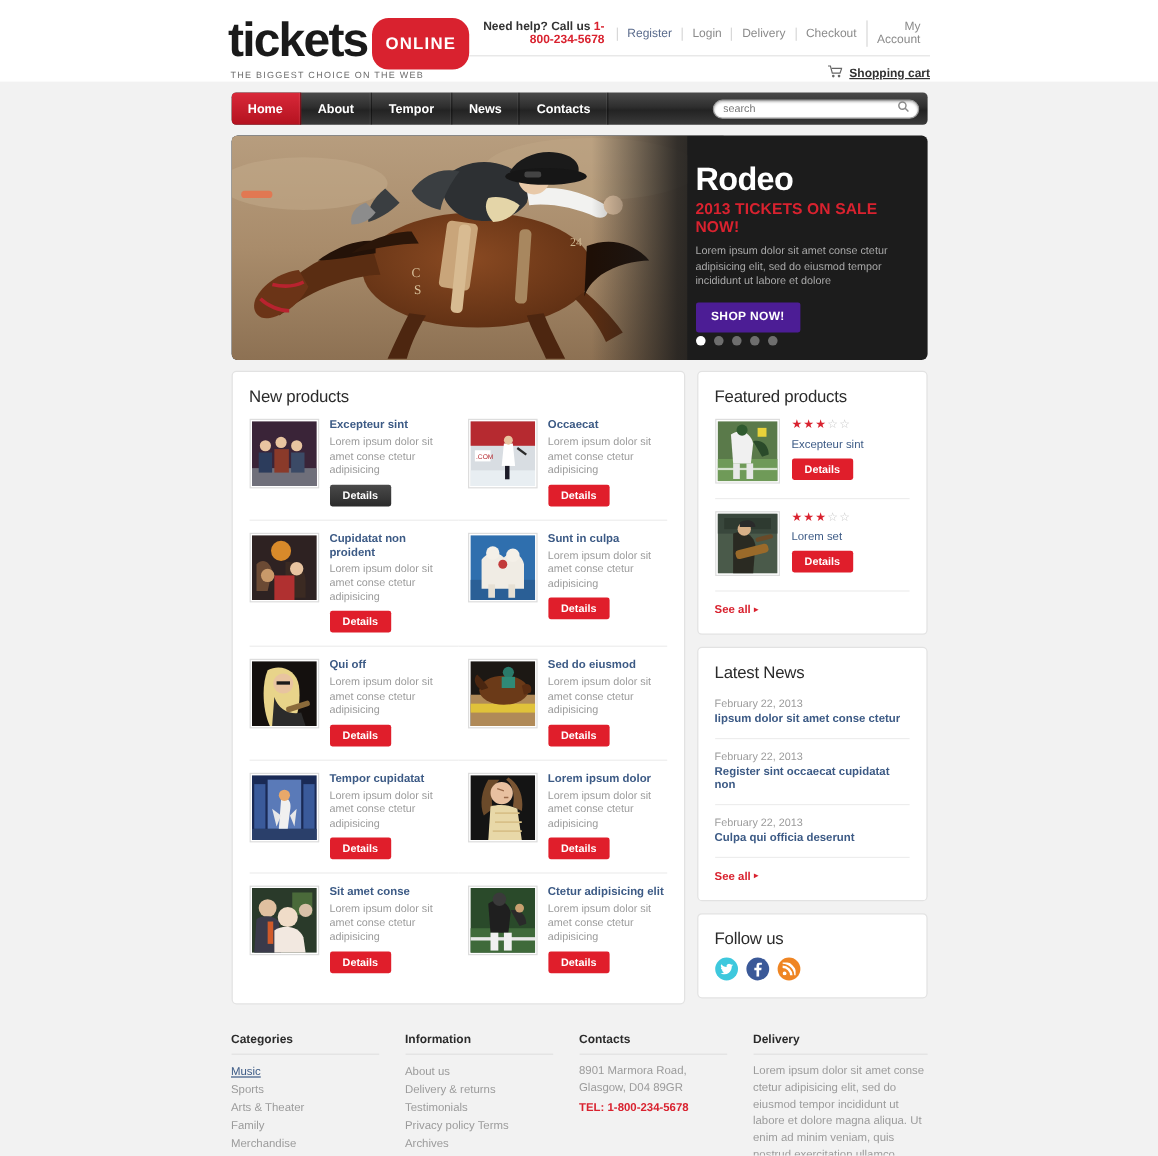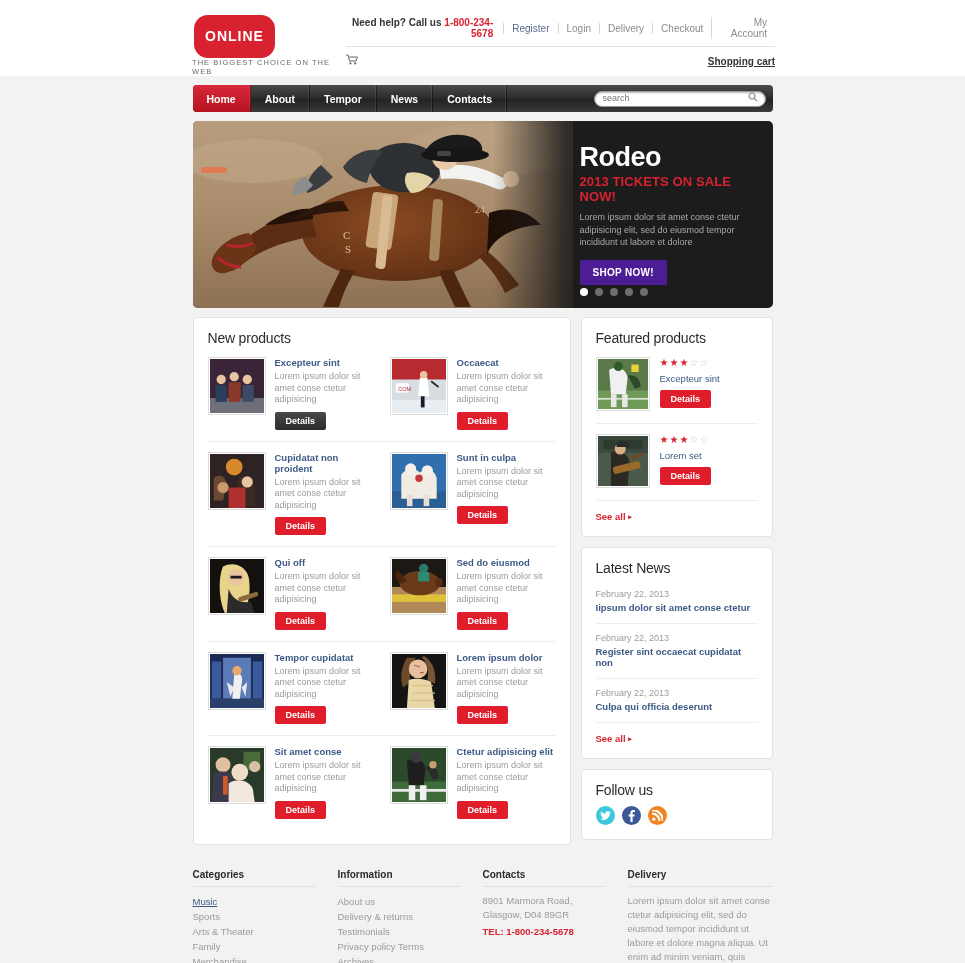--- a/index.html
+++ b/index.html
@@ -26,21 +26,21 @@
   }
   .logo-tag { font-size: 7.5px; color:#6b6b6b; letter-spacing: 1.05px; margin-top: 3px; padding-left:2px; }
   .header-right { margin-left: auto; padding-top: 5px; text-align:right; }
   .toplinks { display:flex; align-items:center; justify-content:flex-end; font-size:10px; padding-bottom:7px; }
   .need-help { color:#333; font-weight:bold; margin-right:10px; font-size:10px; }
   .need-help .phone { color:#d9222f; font-weight:bold; }
   .toplink { color:#5a6b8c; padding: 0 8px; border-left: 1px solid #d8d8d8; text-decoration:none; }
   .toplink.first { border-left:1px solid #d8d8d8; }
   .toplink.muted { color:#8b8b8b; }
   .topbar-rule { border-top:1px solid #e3e3e3; margin: 0 0 7px 0; }
-  .cart { display:flex; align-items:center; justify-content:space-between; font-size:10px; color:#333; font-weight:bold; }
+  .cart { display:flex; align-items:center; justify-content:flex-end; font-size:10px; color:#333; font-weight:bold; }
   .cart-icon { margin-right:6px; color:#555; font-size:12px; }
 
   
   .navwrap { width: 580px; margin: 9px auto 0; }
   .nav {
     height:27px; border-radius:4px; overflow:hidden; display:flex; align-items:stretch;
     background: linear-gradient(to bottom, #4a4a4a 0%, #2e2e2e 45%, #232323 55%, #3a3a3a 100%);
   }
   .nav-item {
     color:#fff; font-size:10.5px; font-weight:bold; padding: 0 14px;
@@ -142,20 +142,21 @@
 </style>
 </head>
 <body>
 
 <div class="page">
 
   <div class="header">
     <div class="header-inner">
       <div class="logo">
         <div class="logo-main">
+          <span>tickets</span>
           <span class="logo-online">ONLINE</span>
         </div>
         <div class="logo-tag">THE BIGGEST CHOICE ON THE WEB</div>
       </div>
       <div class="header-right">
         <div class="toplinks">
           <span class="need-help">
             <span>Need help? Call us</span>
             <span class="phone">1-800-234-5678</span>
           </span>

